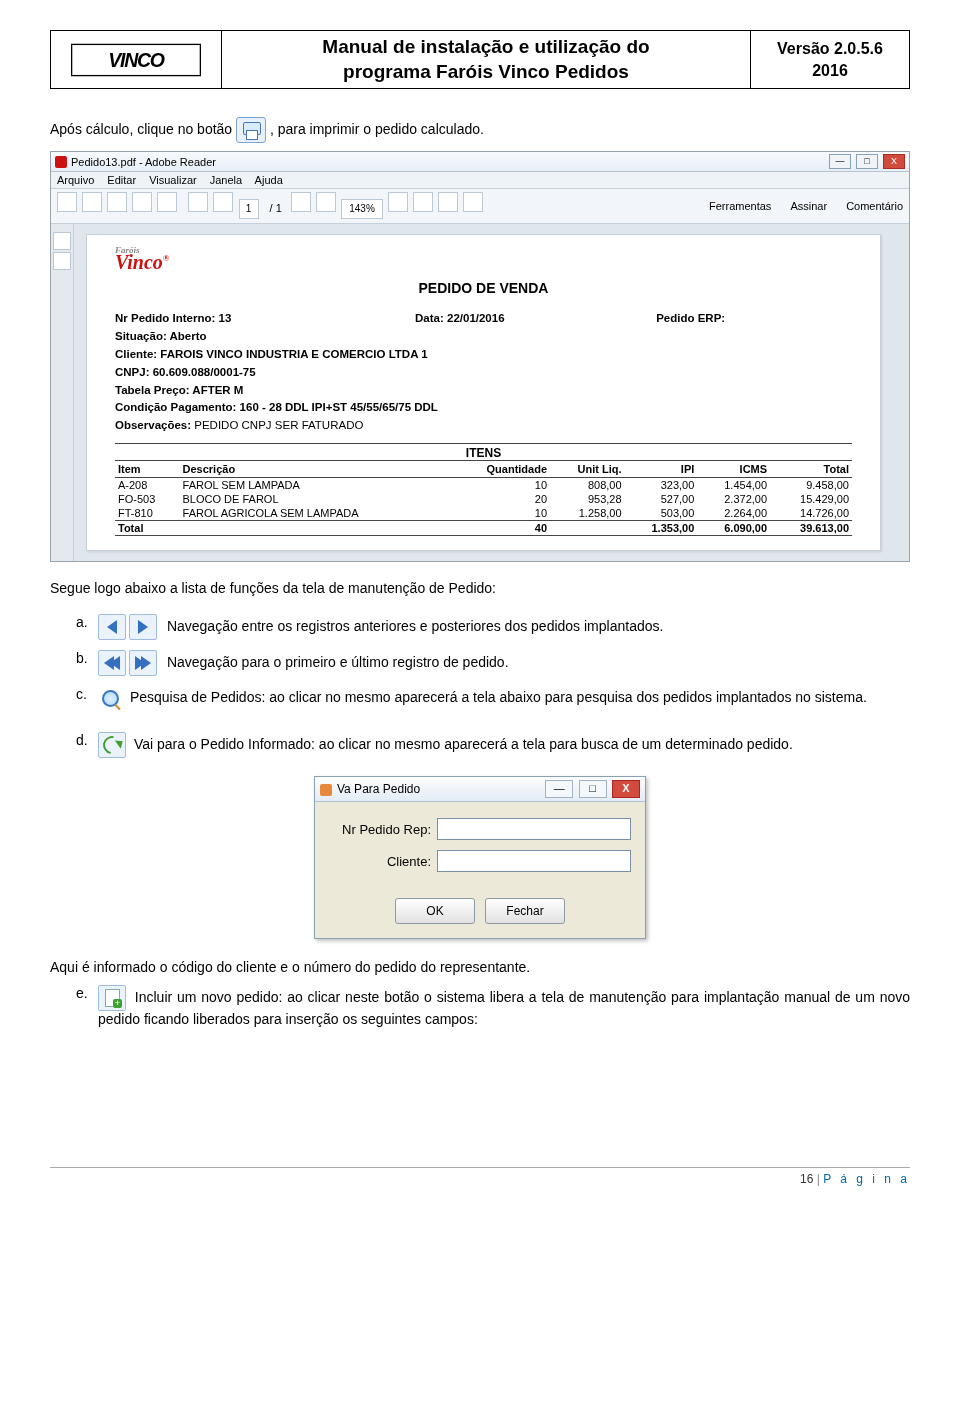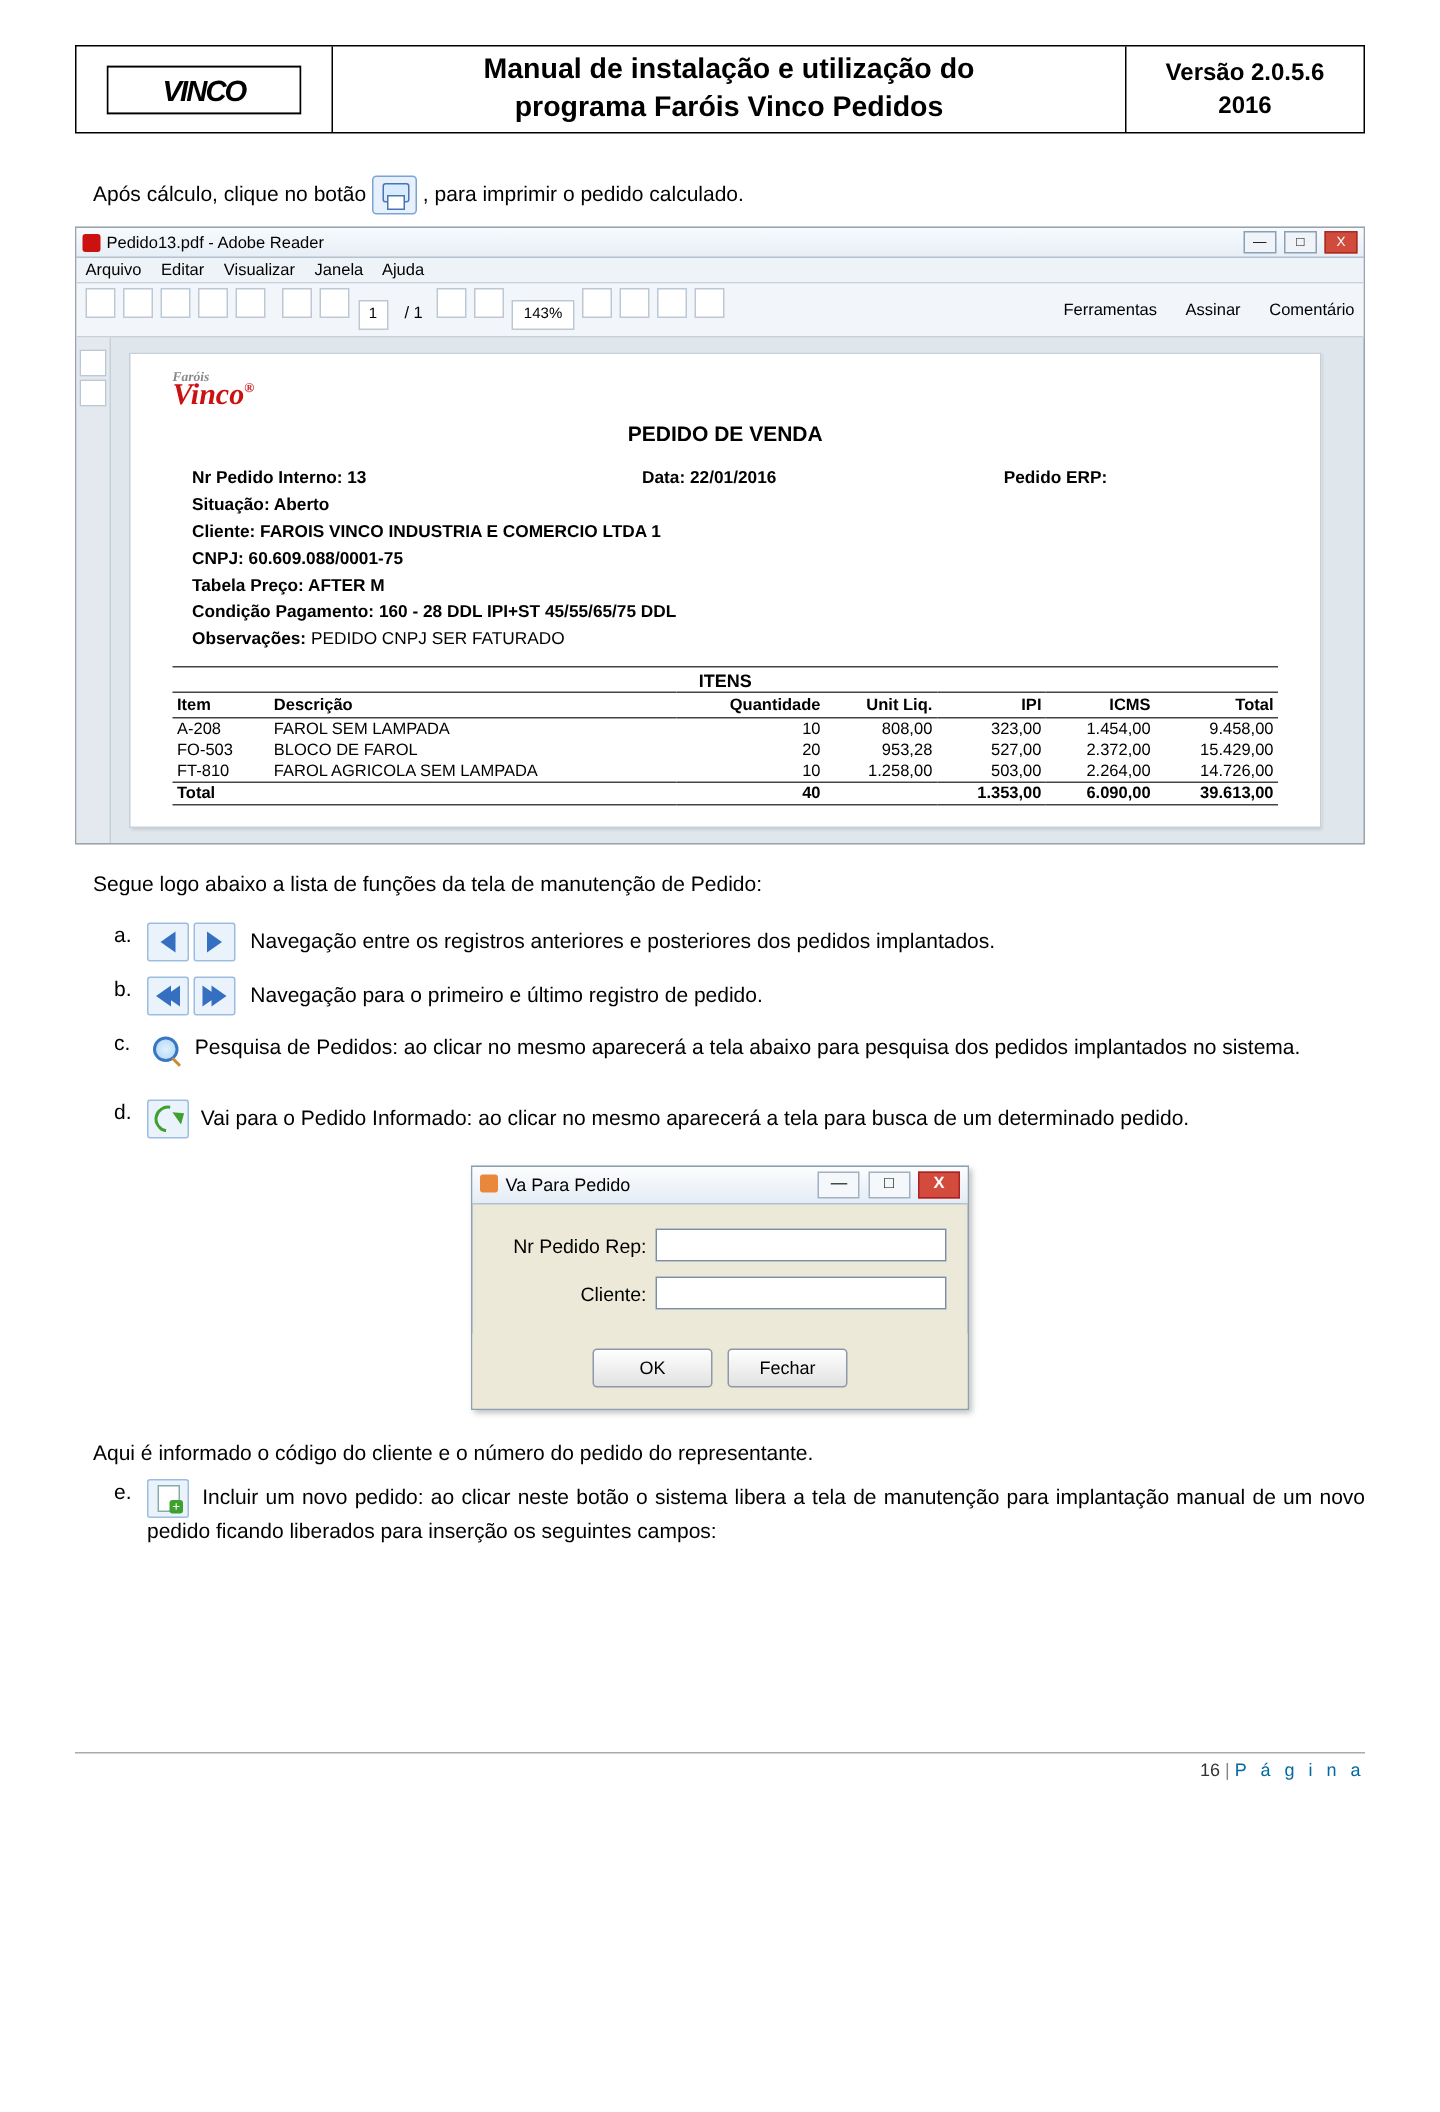--- a/index.html
+++ b/index.html
@@ -39,21 +39,21 @@
     font-weight: bold;
     font-size: 16px;
     padding: 4px;
     display: flex;
     flex-direction: column;
     justify-content: center;
     line-height: 1.35;
   }
   .para {
     text-align: justify;
-    margin: 10px 0 6px 12px;
+    margin: 10px 0 6px 0;
   }
   .icon-btn {
     display: inline-block;
     vertical-align: middle;
     width: 28px;
     height: 24px;
     background: #e8f0fb;
     border: 1px solid #7aa4d6;
     border-radius: 3px;
     position: relative;
@@ -93,21 +93,21 @@
   .doc-area{display:flex;}
   .side-strip{width:22px;background:#e3e9ef;border-right:1px solid #c6d0da;padding-top:6px;text-align:center;}
   .side-strip span{display:block;width:16px;height:16px;margin:2px auto;background:#fff;border:1px solid #bcc8d3;}
   .doc-page{flex:1;background:#fff;margin:10px 28px 10px 12px;border:1px solid #c6d0da;padding:10px 28px 14px 28px;box-shadow:1px 1px 2px rgba(0,0,0,.1);}
   .pedido-logo{font-style:italic;font-family:'Times New Roman',serif;font-size:20px;color:#c11;font-weight:bold;}
   .pedido-logo small{display:block;font-size:9px;color:#888;font-style:italic;margin-bottom:-4px;}
   .doc-title{text-align:center;font-weight:bold;font-size:14px;margin:6px 0 14px 0;}
   .fields{font-size:11.5px;line-height:1.55;}
   .fields .row{display:flex;}
   .fields .row>div{padding-right:20px;}
-  .fields b{font-weight:bold;margin-left:13px;}
+  .fields b{font-weight:bold;}
   .itens-title{text-align:center;font-weight:bold;font-size:12px;margin-top:8px;border-top:1px solid #444;padding-top:2px;}
   table.items{width:100%;border-collapse:collapse;font-size:11px;}
   table.items th{text-align:left;border-bottom:1px solid #444;border-top:1px solid #444;padding:2px 3px;font-weight:bold;}
   table.items th.r,table.items td.r{text-align:right;}
   table.items td{padding:1px 3px;}
   table.items tr.total td{border-top:1px solid #444;font-weight:bold;}
   table.items tr.total-below td{border-bottom:1px solid #444;}
 
   .list-block{margin:18px 0 10px 26px;}
   .list-item{display:flex;align-items:flex-start;margin:10px 0;text-align:justify;}
@@ -135,21 +135,21 @@
     background:#ece9d8;
     box-shadow:2px 2px 4px rgba(0,0,0,.25);
     font-size:12px;
   }
   .dialog .titlebar{
     background:linear-gradient(#fdfdfe,#e3ecf5);
     border-bottom:1px solid #b2c1cf;
     display:flex;justify-content:space-between;align-items:center;
     padding:3px 5px;font-size:12px;
   }
-  .dialog .titlebar .left{display:flex;align-items:flex-start;gap:5px;}
+  .dialog .titlebar .left{display:flex;align-items:flex-end;gap:5px;}
   .tit-ico{width:12px;height:12px;display:inline-block;background:#e9883d;border-radius:2px;}
   .dialog .wctrls span{display:inline-block;width:26px;height:16px;border:1px solid #9fb2c3;background:#f5f8fb;text-align:center;line-height:15px;font-size:11px;margin-left:2px;}
   .dialog .wctrls .close{background:#d34b3c;color:#fff;border-color:#a22;font-weight:bold;}
   .dialog .body{padding:16px 14px 6px 14px;}
   .form-row{display:flex;align-items:center;margin-bottom:10px;}
   .form-row label{width:102px;text-align:right;padding-right:6px;font-size:13px;}
   .form-row .inp{flex:1;height:20px;background:#fff;border:1px solid #7a8fa3;}
   .dialog .btn-row{display:flex;justify-content:center;gap:10px;padding:10px 0 14px 0;background:#ece9d8;border-top:0;}
   .dialog .btn{width:78px;height:24px;background:linear-gradient(#fefefe,#e2e2e2);border:1px solid #8d9aa6;border-radius:3px;font-size:12px;display:flex;align-items:center;justify-content:center;}
 

